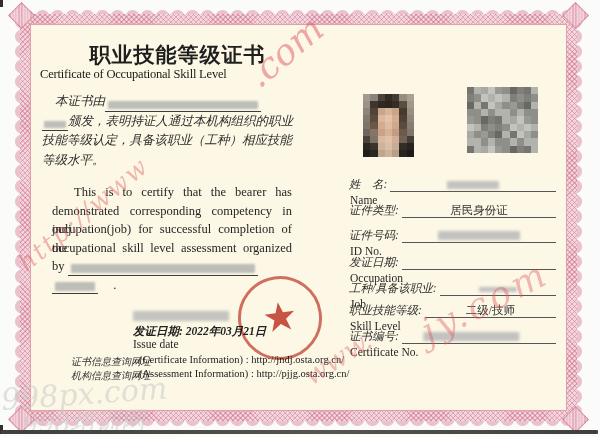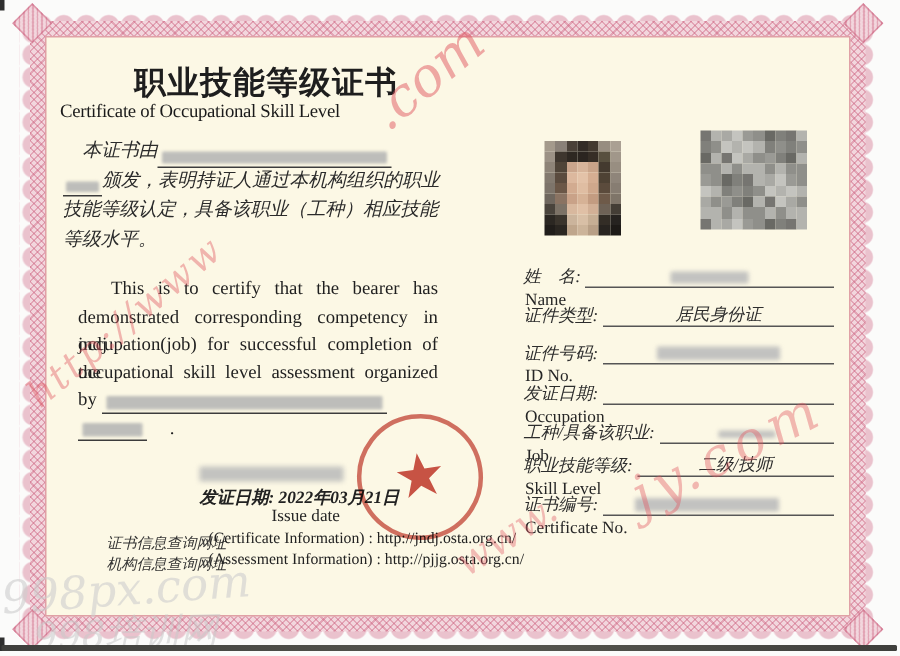--- a/index.html
+++ b/index.html
@@ -30,41 +30,41 @@
     background-image:repeating-linear-gradient(45deg, rgba(201,86,118,.4) 0 1px, rgba(0,0,0,0) 1px 3px);
     border:1px solid rgba(201,86,118,.5);}
   
   .abs{position:absolute;}
   .kai{font-style:italic;}
   .t1{left:40px;top:41px;width:275px;text-align:center;font-size:21px;font-weight:bold;
       letter-spacing:1px;color:#1e1e1e;}
   .t2{left:40px;top:67px;width:275px;font-size:12.5px;letter-spacing:-0.2px;
       font-family:"Liberation Serif",serif;color:#1a1a1a;}
   .intro-zh{left:42px;top:92px;width:252px;font-size:12.5px;color:#2b2b2b;}
-  .zhline{height:19.5px;line-height:19.5px;white-space:nowrap;font-family:Liberation Mono, monospace;}
+  .zhline{height:19.5px;line-height:19.5px;white-space:nowrap;}
   .useg{display:inline-block;border-bottom:1px solid #3c3c3c;position:relative;height:15px;vertical-align:bottom;}
   .useg .bar{position:absolute;left:3px;right:3px;bottom:2px;height:8px;background:#bdbdba;
              filter:blur(1.2px);border-radius:1px;}
   .intro-en{left:52px;top:183px;width:240px;font-size:12.5px;color:#1f1f1f;}
   .enline{height:18.5px;line-height:18.5px;text-align:justify;text-align-last:justify;}
   .enline.left{text-align-last:left;}
   .redbar{position:absolute;background:#c3c3c0;filter:blur(1.6px);border-radius:1px;}
   .issue-zh{left:133px;top:324px;font-size:11.5px;font-weight:600;color:#222;}
-  .issue-en{left:133px;top:338px;font-size:11.5px;margin-left:48px;}
+  .issue-en{left:133px;top:338px;font-size:11.5px;}
   .qzh{font-size:10px;color:#333;}
   .qen{font-size:10.5px;color:#222;}
   
   .photo{left:363px;top:94px;width:51px;height:63px;}
   .qr{left:467px;top:87px;width:71px;height:66px;opacity:.95;}
   .field{position:absolute;left:349px;width:207px;}
   .fl{display:flex;align-items:flex-end;height:12px;}
   .fzh{font-size:11.5px;white-space:nowrap;margin-right:3px;color:#2d2d2d;font-style:italic;}
   .frule{flex:1;border-bottom:1px solid #555;position:relative;height:12px;}
   .fval{position:absolute;left:0;right:0;bottom:0;text-align:center;font-size:11.5px;
-        line-height:13px;font-style:italic;color:#2d2d2d;white-space:nowrap;}
+        line-height:13px;color:#2d2d2d;white-space:nowrap;}
   .fen{font-size:11.5px;margin-top:2px;margin-left:1px;font-family:"Liberation Serif",serif;}
   .rbar{position:absolute;left:50%;transform:translateX(-50%);bottom:2px;background:#c2c2c0;
         filter:blur(1.4px);border-radius:1px;}
   .rb-name{width:52px;height:8px;}
   .rb-idno{width:82px;height:9px;}
   .rb-job{width:38px;height:5px;bottom:3px;}
   .rb-cert{width:96px;height:9px;transform:translateX(-58%);}
   
   .seal{left:238px;top:276px;width:78px;height:78px;border:3px solid rgba(193,59,48,.72);
         border-radius:50%;mix-blend-mode:multiply;transform:rotate(-8deg);z-index:4;}

